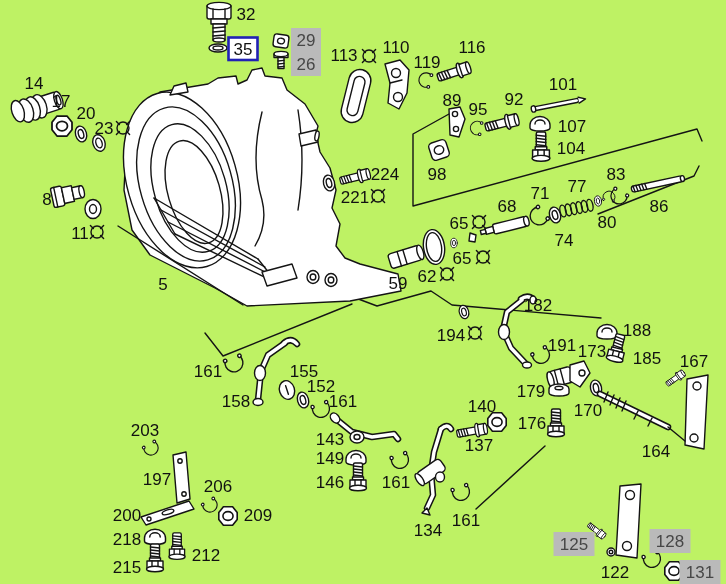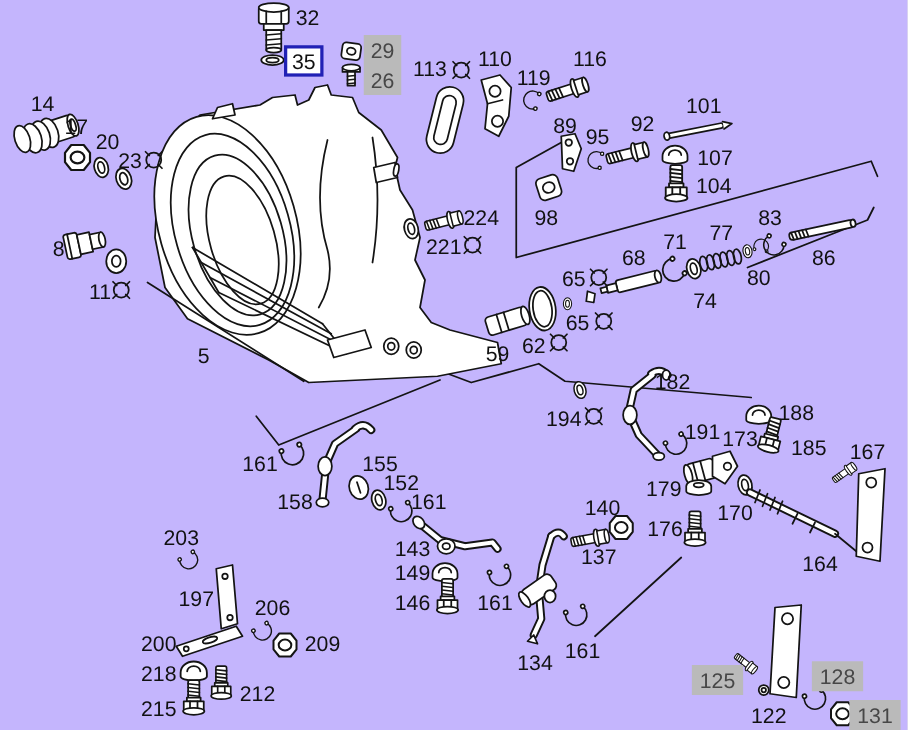--- a/index.html
+++ b/index.html
@@ -1,16 +1,16 @@
 <!DOCTYPE html>
 <html><head>
 <meta charset="utf-8">
 <style>
   html,body{margin:0;padding:0;background:#e8e8e8;}
-  .stage{width:726px;height:584px;background:#c4b5fd;position:relative;margin:0 auto;
+  .stage{width:726px;height:584px;background:#bef264;position:relative;margin:0 auto;
          font-family:"Liberation Sans", sans-serif;}
   svg text{font-family:"Liberation Sans", sans-serif;font-size:17px;}
   .ln{stroke:#141414;fill:none;stroke-width:1.4;stroke-linecap:round;stroke-linejoin:round;}
   .fw{stroke:#141414;fill:#ffffff;stroke-width:1.4;stroke-linecap:round;stroke-linejoin:round;}
   .tube-b{stroke:#141414;fill:none;stroke-width:6.5;stroke-linecap:round;stroke-linejoin:round;}
   .tube-w{stroke:#ffffff;fill:none;stroke-width:3.4;stroke-linecap:round;stroke-linejoin:round;}
 </style>
 </head>
 <body>
 

